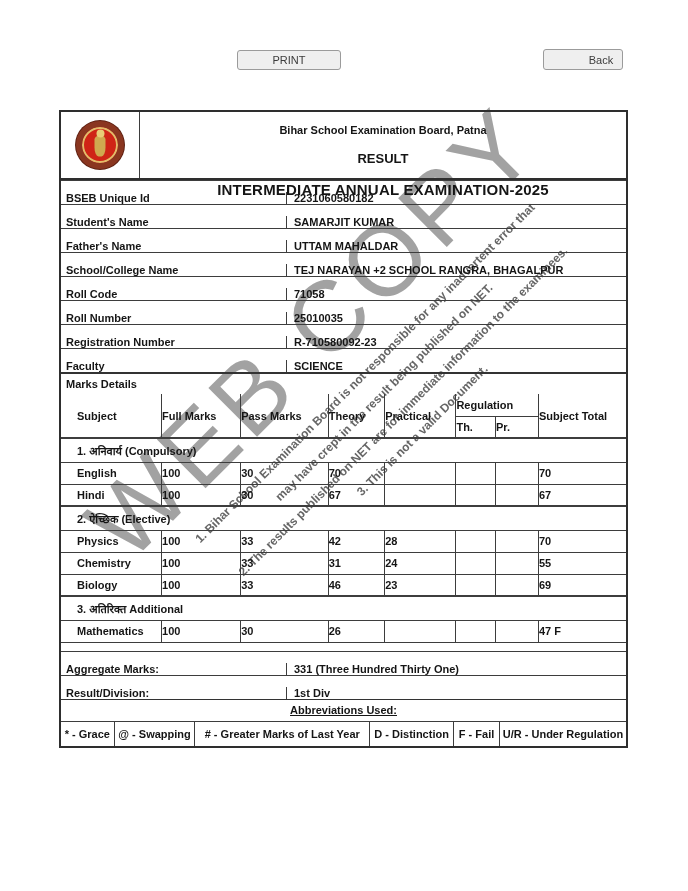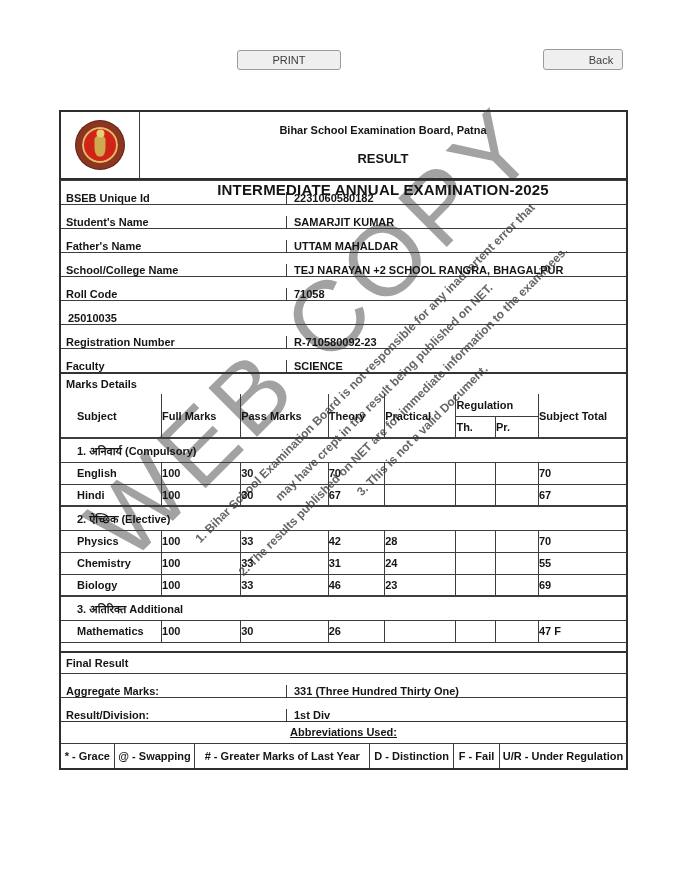--- a/index.html
+++ b/index.html
@@ -135,20 +135,21 @@
     </div>
     <div class="row">
       <div class="lbl">School/College Name</div>
       <div class="val">TEJ NARAYAN +2 SCHOOL RANGRA, BHAGALPUR</div>
     </div>
     <div class="row">
       <div class="lbl">Roll Code</div>
       <div class="val">71058</div>
     </div>
     <div class="row">
+      <div class="lbl">Roll Number</div>
       <div class="val">25010035</div>
     </div>
     <div class="row">
       <div class="lbl">Registration Number</div>
       <div class="val">R-710580092-23</div>
     </div>
     <div class="row">
       <div class="lbl">Faculty</div>
       <div class="val">SCIENCE</div>
     </div>
@@ -252,23 +253,20 @@
         <td></td>
         <td></td>
         <td></td>
         <td>47 F</td>
       </tr>
     </tbody>
       </table>
 
     <div class="spacer"></div>
 
-    <div class="bar">
-        <span>Final Result</span>
-      </div>
     <div class="row" style="border-top:1px solid #3d3d3d;">
       <div class="lbl">Aggregate Marks:</div>
       <div class="val">331 (Three Hundred Thirty One)</div>
     </div>
     <div class="row">
       <div class="lbl">Result/Division:</div>
       <div class="val">1st Div</div>
     </div>
 
     <div class="bar bar-thin bar-center">

